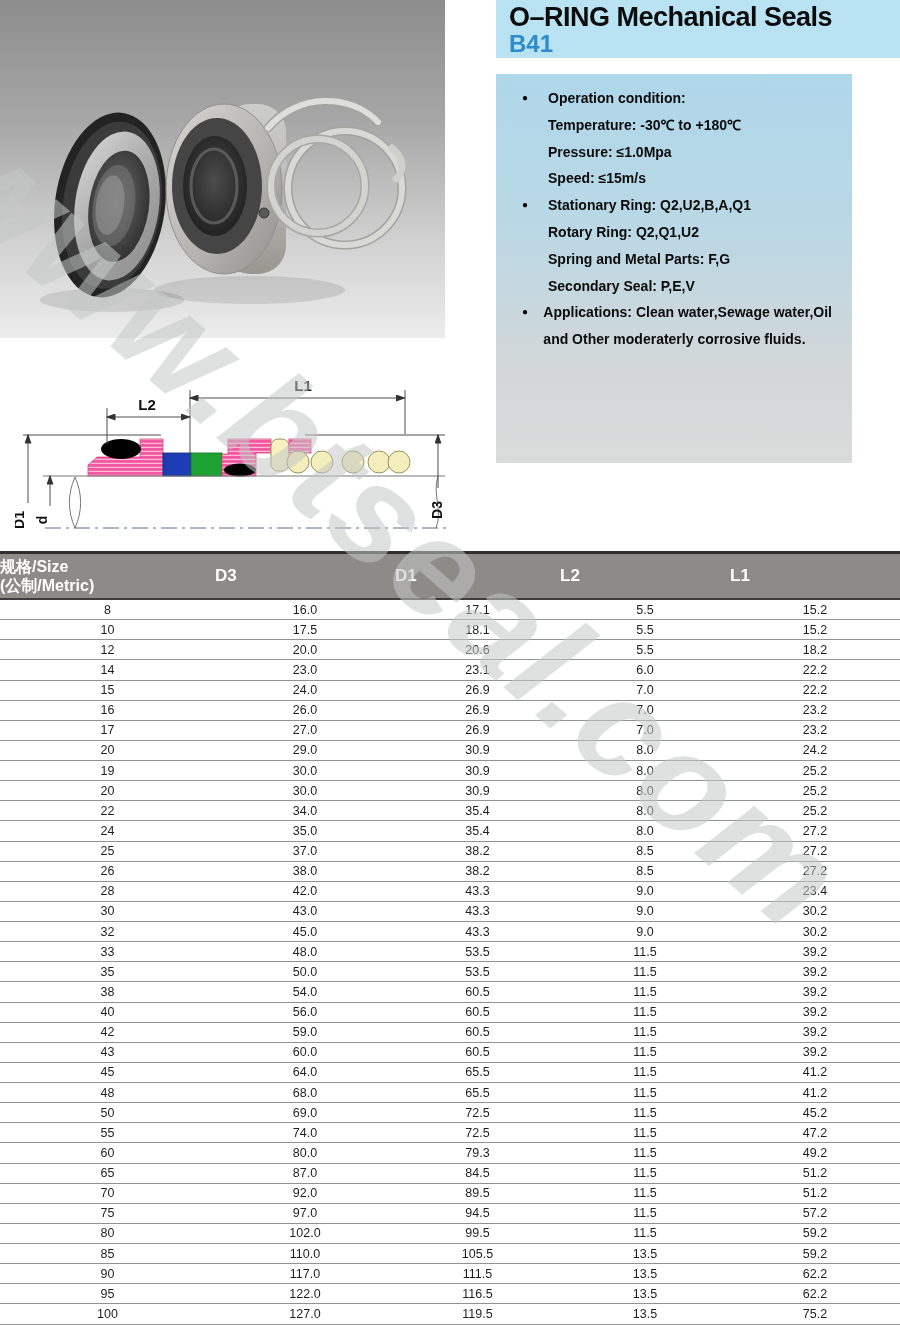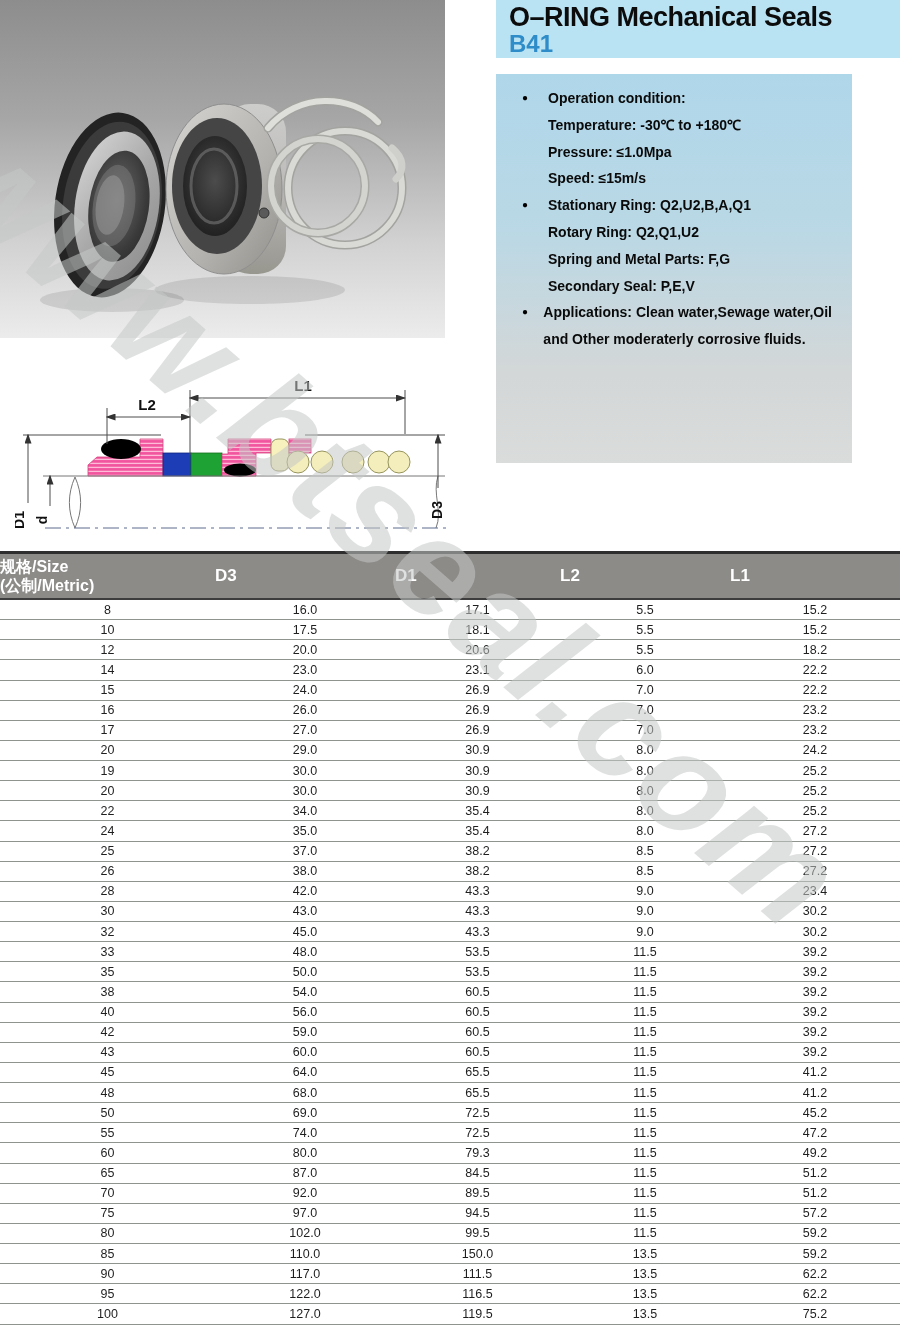--- a/index.html
+++ b/index.html
@@ -440,21 +440,21 @@
         <div class="trow">
           <div class="td c0">80</div>
           <div class="td c1">102.0</div>
           <div class="td c2">99.5</div>
           <div class="td c3">11.5</div>
           <div class="td c4">59.2</div>
         </div>
         <div class="trow">
           <div class="td c0">85</div>
           <div class="td c1">110.0</div>
-          <div class="td c2">150.0</div>
+          <div class="td c2">105.5</div>
           <div class="td c3">13.5</div>
           <div class="td c4">59.2</div>
         </div>
         <div class="trow">
           <div class="td c0">90</div>
           <div class="td c1">117.0</div>
           <div class="td c2">111.5</div>
           <div class="td c3">13.5</div>
           <div class="td c4">62.2</div>
         </div>

